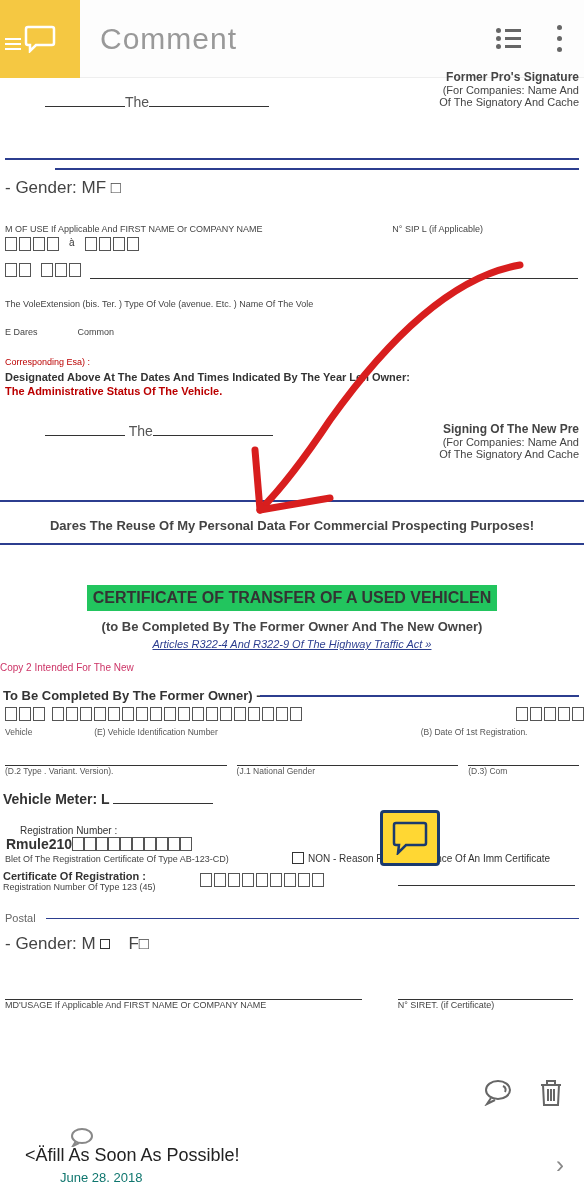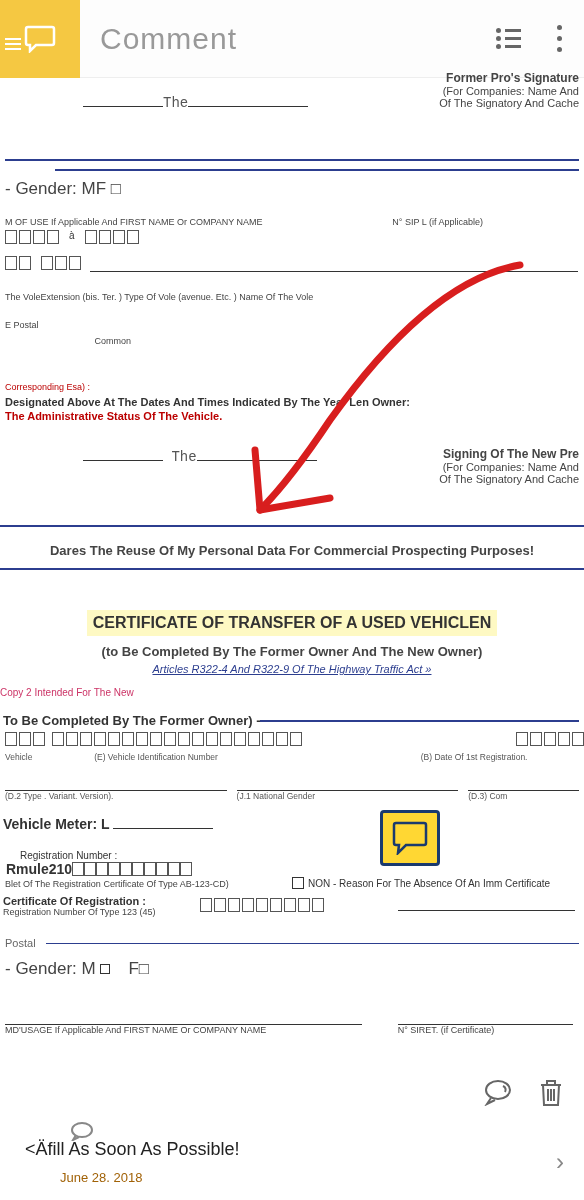--- a/index.html
+++ b/index.html
@@ -12,38 +12,38 @@
   .comment-bubble { width: 36px; height: 28px; }
   .header-title { flex: 1; font-size: 30px; color: #999; font-weight: 300; padding-left: 20px; letter-spacing: 1px; }
   .list-icon { width: 28px; height: 28px; margin-right: 25px; }
   .list-icon .row { display: flex; align-items: center; margin: 3px 0; }
   .list-icon .dot { width: 5px; height: 5px; background: #666; border-radius: 50%; margin-right: 4px; }
   .list-icon .line { width: 16px; height: 3px; background: #666; }
   .dots-icon { width: 20px; margin-right: 15px; display: flex; flex-direction: column; align-items: center; }
   .dots-icon .d { width: 5px; height: 5px; background: #666; border-radius: 50%; margin: 3px 0; }
   
   .doc { position: relative; padding: 5px 0; font-size: 10px; color: #333; }
-  .line-the { font-size: 14px; color: #555; padding-left: 83px; margin-top: 10px; font-family: Liberation Mono, monospace; }
+  .line-the { font-size: 14px; color: #555; padding-left: 45px; margin-top: 10px; }
   .underline { display: inline-block; border-bottom: 1px solid #333; min-width: 80px; height: 14px; }
   .sig-block { text-align: right; font-size: 11px; color: #444; padding-right: 5px; margin-top: -40px; }
   .sig-block .l1 { font-weight: bold; font-size: 12px; }
   
   .blue-rule { border-top: 2px solid #2c3e8f; margin: 50px 5px 5px 5px; }
   .blue-rule2 { border-top: 2px solid #2c3e8f; margin: 8px 5px 5px 5px; }
   .gender { font-size: 17px; color: #444; padding-left: 5px; margin-top: 8px; }
   .tiny { font-size: 9px; color: #444; padding-left: 5px; margin-top: 20px; }
   .box { border: 1px solid #555; width: 12px; height: 14px; }
   .boxrow { display: flex; gap: 2px; padding-left: 5px; margin-top: 3px; flex-wrap: wrap; }
   .field-cell { border-bottom: 1px solid #333; height: 16px; flex: 1; margin-right: 6px; }
   .red-bold { color: #b00; font-weight: bold; font-size: 11px; padding-left: 5px; margin-top: 10px; }
   .dark-bold { color: #333; font-weight: bold; font-size: 11px; padding-left: 5px; margin-top: 4px; }
   .purple-line { border-top: 2px solid #2c3e8f; margin: 15px 0 8px 0; }
   .prospect { font-size: 13px; color: #444; font-weight: bold; text-align: center; padding: 8px 2px; }
   
-  .cert-title { background: #fef9c3; font-size: 16px; font-weight: bold; color: #333; padding: 4px 6px; margin: 40px auto 8px auto; width: fit-content; max-width: 560px;}
+  .cert-title { background: #22c55e; font-size: 16px; font-weight: bold; color: #333; padding: 4px 6px; margin: 40px auto 8px auto; width: fit-content; max-width: 560px;}
   .cert-sub { text-align: center; font-size: 13px; color: #444; font-weight: bold; }
   .cert-link { text-align: center; font-size: 11px; color: #2c3e8f; text-decoration: underline; margin-top: 4px; font-style: italic; }
   .copy2 { text-align: left; font-size: 10px; color: #c36; padding-right: 3px; margin-top: 12px; }
   .section-head { font-size: 13px; font-weight: bold; color: #333; padding-left: 3px; margin-top: 15px; }
   .form-row { display: flex; gap: 10px; padding: 2px 5px; margin-top: 4px; }
   .form-cell { flex: 1; }
   .form-cell .lbl { font-size: 8.5px; color: #555; }
   .form-cell .val { border-bottom: 1px solid #333; height: 15px; }
   .meter { font-size: 14px; font-weight: bold; padding-left: 3px; margin-top: 12px; }
   .reg { font-size: 10px; padding-left: 20px; margin-top: 8px; }
@@ -55,21 +55,21 @@
   .silence-row .rule { flex: 1; border-top: 1.5px solid #2c3e8f; }
   
   .arrow-svg { position: absolute; top: 250px; left: 230px; pointer-events: none; }
   
   .comment-marker { position: absolute; top: 810px; left: 380px; width: 60px; height: 56px; background: #ffd733; border: 3px solid #1a3a6e; border-radius: 4px; display: flex; align-items: center; justify-content: center; }
   
   .bottom-bar { position: absolute; bottom: 92px; right: 20px; display: flex; gap: 25px; }
   .footer { position: absolute; bottom: 0; left: 0; right: 0; padding: 10px 20px 15px 20px; display: flex; align-items: center; }
   .footer-text { flex: 1; }
   .footer-text .msg { font-size: 18px; color: #222; }
-  .footer-text .date { font-size: 13px; color: #a16207; margin-top: 10px; margin-left: 40px;}
+  .footer-text .date { font-size: 13px; color: #0f766e; margin-top: 4px; margin-left: 40px;}
   .chevron { font-size: 24px; color: #888; }
   
   .icon-stroke { stroke: #666; stroke-width: 2; fill: none; }
 </style>
 </head>
 <body>
 
 <div class="header">
   <div class="hamburger-box">
     <div class="hamburger-icon">
@@ -108,21 +108,21 @@
   <div class="sig-block">
     <div class="l1">Former Pro's Signature</div>
     <div>(For Companies: Name And</div>
     <div>Of The Signatory And Cache</div>
   </div>
 
   <div class="blue-rule"></div>
   <div class="blue-rule2" style="margin-left:55px"></div>
   <div class="gender"> - Gender: MF □</div>
 
-  <div style="display:flex;gap:14px;padding:0 5px;margin-top:18px">
+  <div style="display:flex;gap:14px;padding:0 5px;margin-top:26px">
     <div style="flex:2">
         <div class="tiny" style="margin:0;padding:0">M OF USE If Applicable And FIRST NAME Or COMPANY NAME</div>
       </div>
     <div style="flex:1;text-align:left">
         <div class="tiny" style="margin:0;padding:0">N° SIP L (if Applicable)</div>
       </div>
   </div>
   <div class="boxrow">
     <div class="box"></div>
       <div class="box"></div>
@@ -134,22 +134,22 @@
       <div class="box"></div>
       <div class="box"></div>
   </div>
   <div class="boxrow" style="margin-top:12px">
     <div class="box"></div><div class="box"></div>&nbsp;&nbsp;
     <div class="box"></div><div class="box"></div><div class="box"></div>&nbsp;&nbsp;
     <div class="field-cell" style="flex:3"></div>
   </div>
   <div class="tiny">The VoleExtension (bis. Ter. ) Type Of Vole (avenue. Etc. ) Name Of The Vole</div>
   <div style="display:flex;gap:40px;padding:0 5px;margin-top:18px">
-    <div class="tiny" style="margin:0;padding:0">E Postal</div>
-    <div class="tiny" style="margin:16px;padding:0">Common</div>
+    <div class="tiny" style="margin:0;padding:0">E Dares</div>
+    <div class="tiny" style="margin:0;padding:0">Common</div>
   </div>
   <div class="tiny" style="color:#b00">Corresponding Esa) :</div>
   <div class="dark-bold">Designated Above At The Dates And Times Indicated By The Year Len Owner:</div>
   <div class="red-bold" style="margin-top:2px">The Administrative Status Of The Vehicle.</div>
 
   <div style="display:flex;margin-top:25px">
     <div class="line-the" style="margin-top:0"><span class="underline"></span> <span>The</span><span class="underline" style="min-width:120px"></span></div>
     <div style="flex:1"></div>
     <div class="sig-block" style="margin-top:0">
       <div class="l1">Signing Of The New Pre</div>

